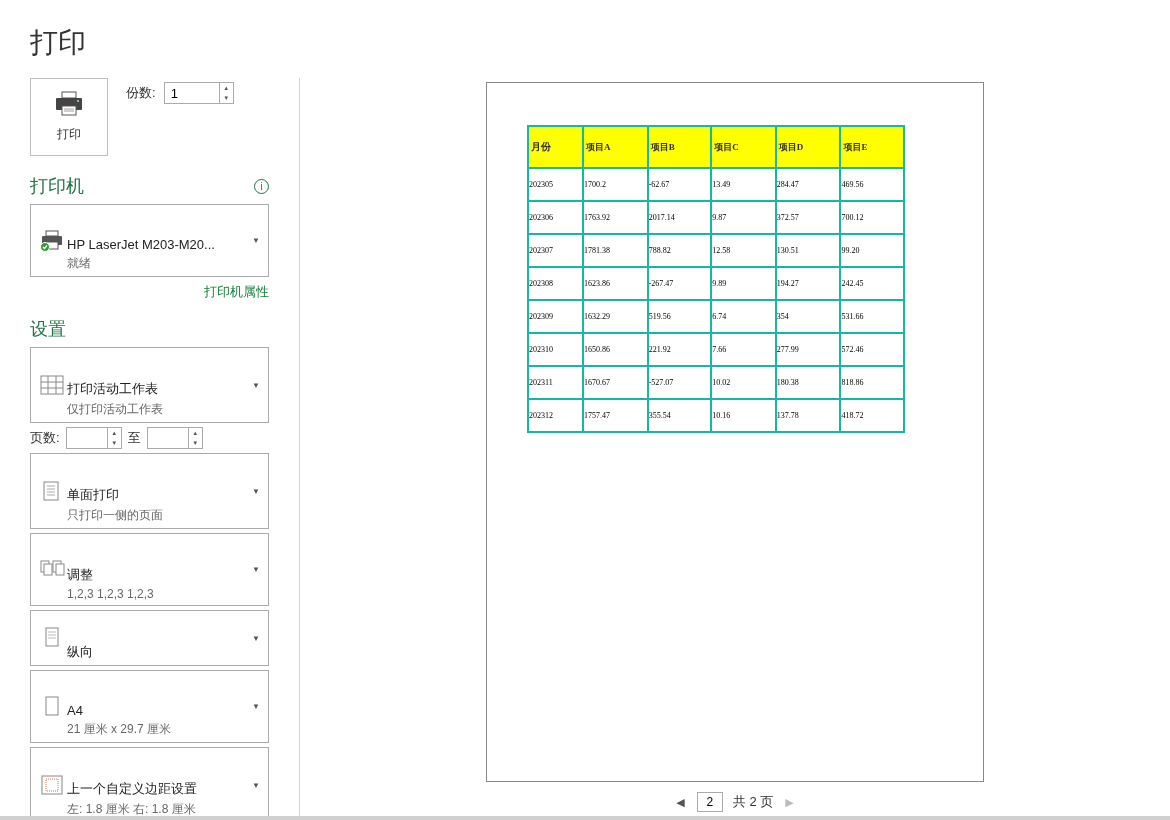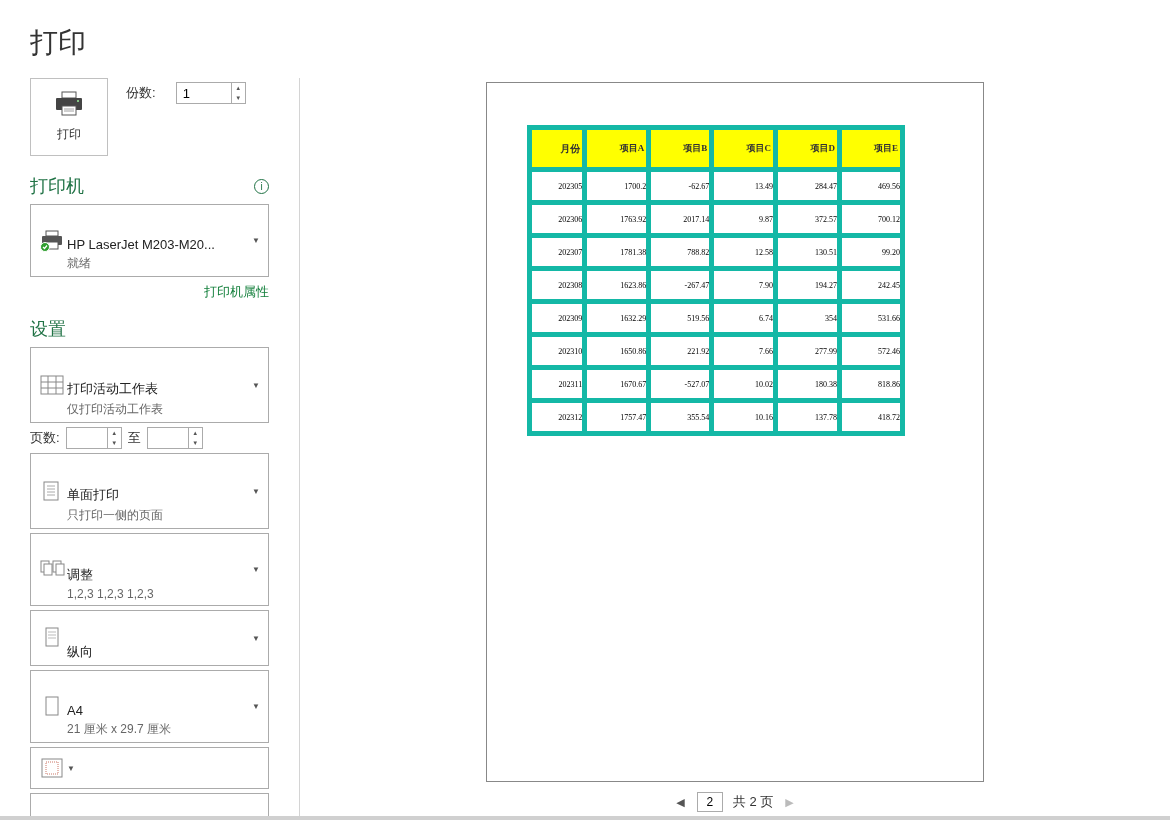--- a/index.html
+++ b/index.html
@@ -2,21 +2,21 @@
 <html><head>
 <meta charset="utf-8">
 <style>
   * { box-sizing: border-box; margin: 0; padding: 0; }
   body { font-family: "Microsoft YaHei", "Segoe UI", sans-serif; background: #ffffff; color: #333; font-size: 13px; width: 1170px; height: 820px; overflow: hidden; position: relative; }
   .page-title { font-size: 28px; font-weight: 300; color: #333; padding: 24px 0 16px 30px; }
   .content { display: flex; height: calc(820px - 76px); }
   .left-panel { width: 300px; padding: 0 30px 0 30px; border-right: 1px solid #d4d4d4; height: 100%; overflow: hidden; }
   .print-btn-row { display: flex; align-items: flex-start; gap: 18px; }
   .print-button { width: 78px; height: 78px; border: 1px solid #c0c0c0; background: #fff; display: flex; flex-direction: column; align-items: center; justify-content: center; gap: 6px; cursor: pointer; }
-  .copies { display: flex; align-items: center; gap: 20px; padding-top: 4px; }
+  .copies { display: flex; align-items: center; gap: 8px; padding-top: 4px; }
   .copies-label { font-size: 13px; color: #333; }
   .spinner { display: flex; align-items: stretch; border: 1px solid #ababab; height: 22px; background: #fff; }
   .spinner input { border: none; width: 54px; padding: 0 6px; font-size: 13px; outline: none; }
   .spinner .arrows { display: flex; flex-direction: column; width: 14px; border-left: 1px solid #ababab; }
   .spinner .arrow { flex: 1; display: flex; align-items: center; justify-content: center; font-size: 6px; color: #555; cursor: pointer; line-height: 1; }
   .section-header { display: flex; align-items: center; justify-content: space-between; margin-top: 18px; margin-bottom: 6px; gap: 27px; }
   .section-title { color: #217346; font-size: 18px; font-weight: 400; }
   .info-icon { width: 15px; height: 15px; border: 1px solid #217346; border-radius: 50%; color: #217346; font-size: 10px; display: flex; align-items: center; justify-content: center; cursor: pointer; }
   .dropdown { border: 1px solid #ababab; background: #fff; display: flex; align-items: center; padding: 4px 4px 4px 6px; cursor: pointer; position: relative; min-height: 42px; }
   .dropdown .dd-icon { width: 30px; display: flex; align-items: center; justify-content: center; flex-shrink: 0; }
@@ -28,21 +28,21 @@
   .link-right { text-align: right; margin-top: 6px; }
   .link-right a { color: #15803d; font-size: 13px; cursor: pointer; text-decoration: none; }
   .settings-stack { display: flex; flex-direction: column; gap: 4px; margin-top: 4px; }
   .page-range { display: flex; align-items: center; gap: 6px; }
   .page-range .lbl { font-size: 13px; color: #333; }
   .page-range .spinner input { width: 40px; }
   .preview-area { flex: 1; position: relative; background: #fff; display: flex; flex-direction: column; }
   .preview-canvas { flex: 1; display: flex; align-items: center; justify-content: center; }
   .sheet { width: 498px; height: 700px; border: 1px solid #888; background: #fff; padding: 42px 40px; }
   .data-table { border-collapse: collapse; width: 378px; }
-  .data-table th, .data-table td { border: 5px solid #14b8a6; text-align: right; font-family: "SimSun", serif; }
+  .data-table th, .data-table td { border: 2px solid #14b8a6; text-align: left; font-family: "SimSun", serif; }
   .data-table th { background: #ffff00; font-weight: bold; font-size: 9px; height: 42px; padding: 0 2px; }
   .data-table th:first-child { font-size: 10px; }
   .data-table td { font-size: 8px; height: 33px; color: #000; }
   .pager { height: 36px; display: flex; align-items: center; justify-content: center; gap: 10px; padding-bottom: 4px; }
   .pager .nav { font-size: 11px; color: #555; cursor: pointer; padding: 2px 2px; }
   .pager .nav.disabled { color: #bbb; cursor: default; }
   .pager input { width: 26px; height: 20px; border: 1px solid #ababab; text-align: center; font-size: 12px; }
   .pager .total { font-size: 13px; color: #333; text-align: center; }
   .bottom-strip { position: absolute; bottom: 0; left: 0; right: 0; height: 4px; background: #d0d0d0; }
 </style>
@@ -205,20 +205,24 @@
         <div class="dd-caret">▼</div>
       </div>
 
       <div class="dropdown">
         <div class="dd-icon">
           <svg width="24" height="22" viewBox="0 0 24 22">
               <rect x="2" y="2" width="20" height="18" fill="#fff" stroke="#888"></rect>
               <rect x="6" y="5" width="12" height="12" fill="none" stroke="#c76" stroke-dasharray="1 1"></rect>
             </svg>
         </div>
+        <div class="dd-text">
+          <div class="dd-title">上一个自定义边距设置</div>
+          <div class="dd-sub">左:  1.8 厘米    右:  1.8 厘米</div>
+        </div>
         <div class="dd-caret">▼</div>
       </div>
 
       <div class="dropdown">
         <div class="dd-icon">
           <svg width="26" height="24" viewBox="0 0 26 24">
               <rect x="2" y="2" width="9" height="12" fill="#fff" stroke="#888"></rect>
               <rect x="12" y="8" width="9" height="12" fill="#fff" stroke="#888"></rect>
               <text x="3" y="22" font-size="6" fill="#555">100</text>
             </svg>
@@ -268,21 +272,21 @@
                 <td>1781.38</td>
                 <td>788.82</td>
                 <td>12.58</td>
                 <td>130.51</td>
                 <td>99.20</td>
               </tr>
               <tr>
                 <td>202308</td>
                 <td>1623.86</td>
                 <td>-267.47</td>
-                <td>7.90</td>
+                <td>9.89</td>
                 <td>194.27</td>
                 <td>242.45</td>
               </tr>
               <tr>
                 <td>202309</td>
                 <td>1632.29</td>
                 <td>519.56</td>
                 <td>6.74</td>
                 <td>354</td>
                 <td>531.66</td>

